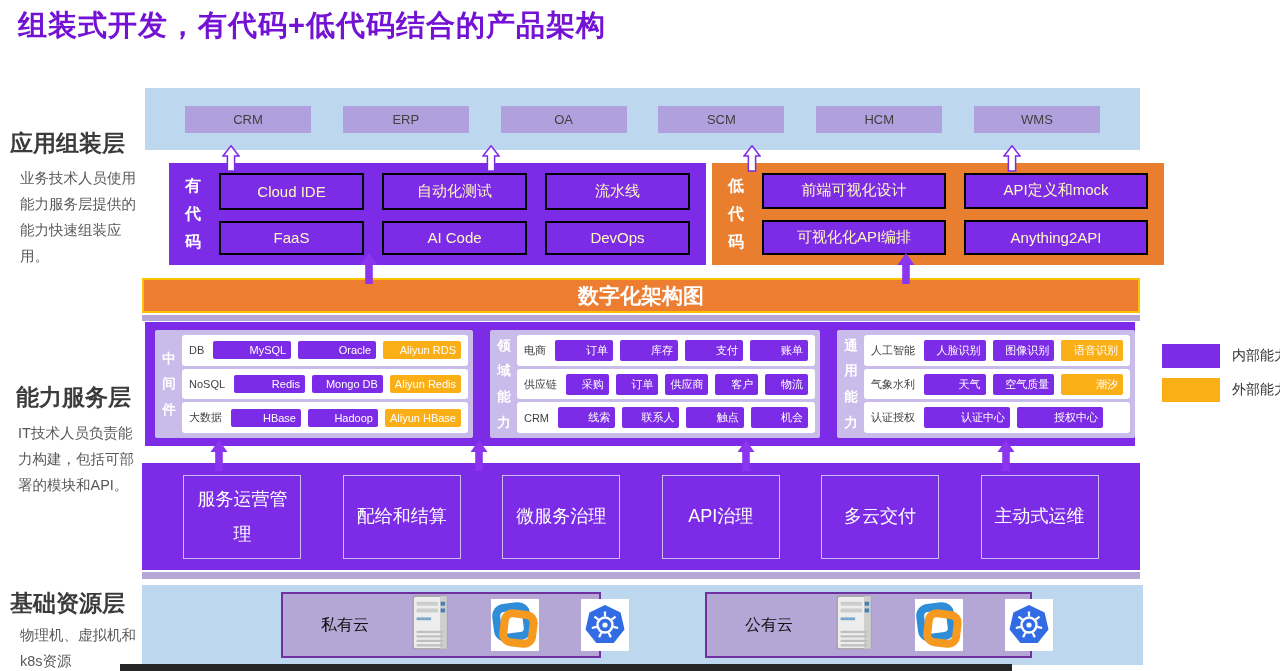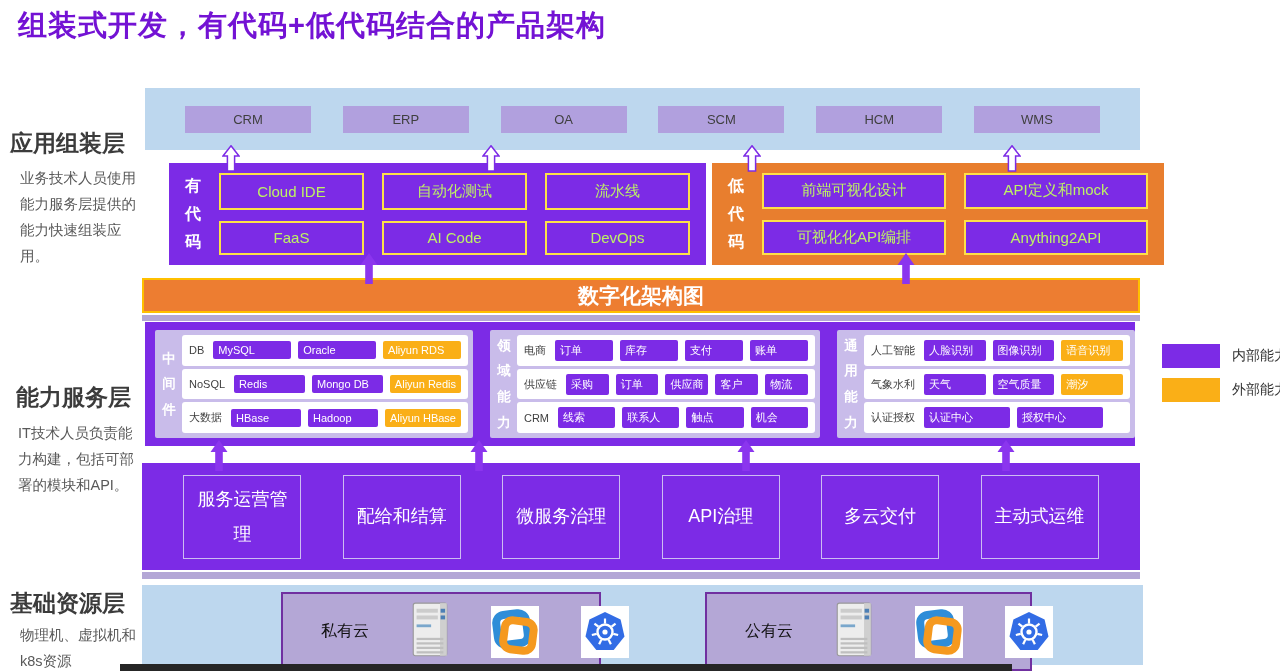--- a/index.html
+++ b/index.html
@@ -16,56 +16,56 @@
     display:flex;align-items:center;justify-content:center;}
 
   .code-box{position:absolute;top:163px;height:102px;display:flex;box-sizing:border-box;padding:8px 10px 8px 14px;margin-left:24px;}
   .pro-code{left:145px;width:537px;background:#7C2BE6;}
   .low-code{left:688px;width:452px;background:#E87E2E;}
   .v-label{width:20px;display:flex;align-items:center;color:#fff;font-weight:bold;font-size:16px;
     line-height:1.75;word-break:break-all;text-align:center;margin-right:10px;}
   .code-items{flex:1;display:grid;gap:11px 18px;margin:2px 6px;}
   .pro-code .code-items{grid-template-columns:repeat(3,1fr);}
   .low-code .code-items{grid-template-columns:repeat(2,1fr);}
-  .code-item{border:2px solid #fde047;background:#7C2BE6;color:#bef264;font-size:15px;
+  .code-item{border:2px solid #000000;background:#7C2BE6;color:#fef9c3;font-size:15px;
     display:flex;align-items:center;justify-content:center;white-space:nowrap;}
 
   .arch-bar{position:absolute;left:142px;top:278px;width:998px;height:35px;background:#ED7D31;
     border:2px solid #FFC000;box-sizing:border-box;color:#fff;font-size:21px;font-weight:bold;
     display:flex;align-items:center;justify-content:center;}
   .strip{position:absolute;left:142px;width:998px;background:#B4A7D6;}
   .strip1{top:315px;height:6px;}
   .strip2{top:572px;height:7px;}
 
   .cap-box{position:absolute;left:145px;top:322px;width:990px;height:124px;background:#7C2BE6;
     display:flex;padding:8px 0 8px 10px;box-sizing:border-box;gap:17px;}
   .cap-panel{background:#C9BCEA;display:flex;padding:5px;box-sizing:border-box;border-radius:2px;}
   .cap-panel .v-label{font-size:13.5px;width:18px;margin-right:4px;line-height:1.9;}
   .cap-rows{flex:1;display:flex;flex-direction:column;gap:3px;}
   .cap-row{flex:1;background:#fff;border-radius:3px;display:flex;align-items:center;padding:0 7px;gap:7px;}
   .cap-row-name{font-size:11px;color:#3f3f3f;white-space:nowrap;margin-right:2px;}
-  .tag{font-size:11px;color:#fff;text-align:left;padding:3px 5px;border-radius:2px;white-space:nowrap;box-sizing:border-box;}
+  .tag{font-size:11px;color:#fff;text-align:right;padding:3px 5px;border-radius:2px;white-space:nowrap;box-sizing:border-box;}
   .tag.internal{background:#7C2BE6;}
   .tag.external{background:#FAAF17;}
   .cap-row.fill .tag{flex:1;}
   .cap-row:not(.fill) .tag{width:86px;}
 
   .legend{position:absolute;left:1162px;top:344px;display:flex;flex-direction:column;gap:10px;}
   .legend-item{display:flex;align-items:center;gap:12px;}
   .legend-swatch{width:58px;height:24px;}
   .legend-label{font-size:14px;color:#333;white-space:nowrap;}
 
   .service-row{position:absolute;left:142px;top:463px;width:998px;height:107px;background:#7C2BE6;
     display:flex;align-items:center;justify-content:space-evenly;}
   .service-box{width:118px;height:84px;border:1px solid #CDBCF2;color:#fff;font-size:18px;
     display:flex;align-items:center;justify-content:center;text-align:center;line-height:1.9;
     padding:0 7px;box-sizing:border-box;}
 
   .resource-area{position:absolute;left:142px;top:585px;width:1001px;height:80px;background:#BDD7EE;}
-  .cloud-box{position:absolute;top:7px;height:79px;background:#B4A7D6;border:2px solid #7030A0;
+  .cloud-box{position:absolute;top:7px;height:66px;background:#B4A7D6;border:2px solid #7030A0;
     box-sizing:border-box;display:flex;align-items:center;gap:42px;padding-left:38px;}
   .cloud-box .cloud-label{font-size:16px;color:#111;white-space:nowrap;}
   .icon-tile{width:52px;height:52px;background:#fff;display:flex;align-items:center;justify-content:center;}
 
   .arrow{position:absolute;}
   .bottom-bar{position:absolute;left:120px;top:664px;width:892px;height:7px;background:#262626;}
 </style>
 </head>
 <body>
 

